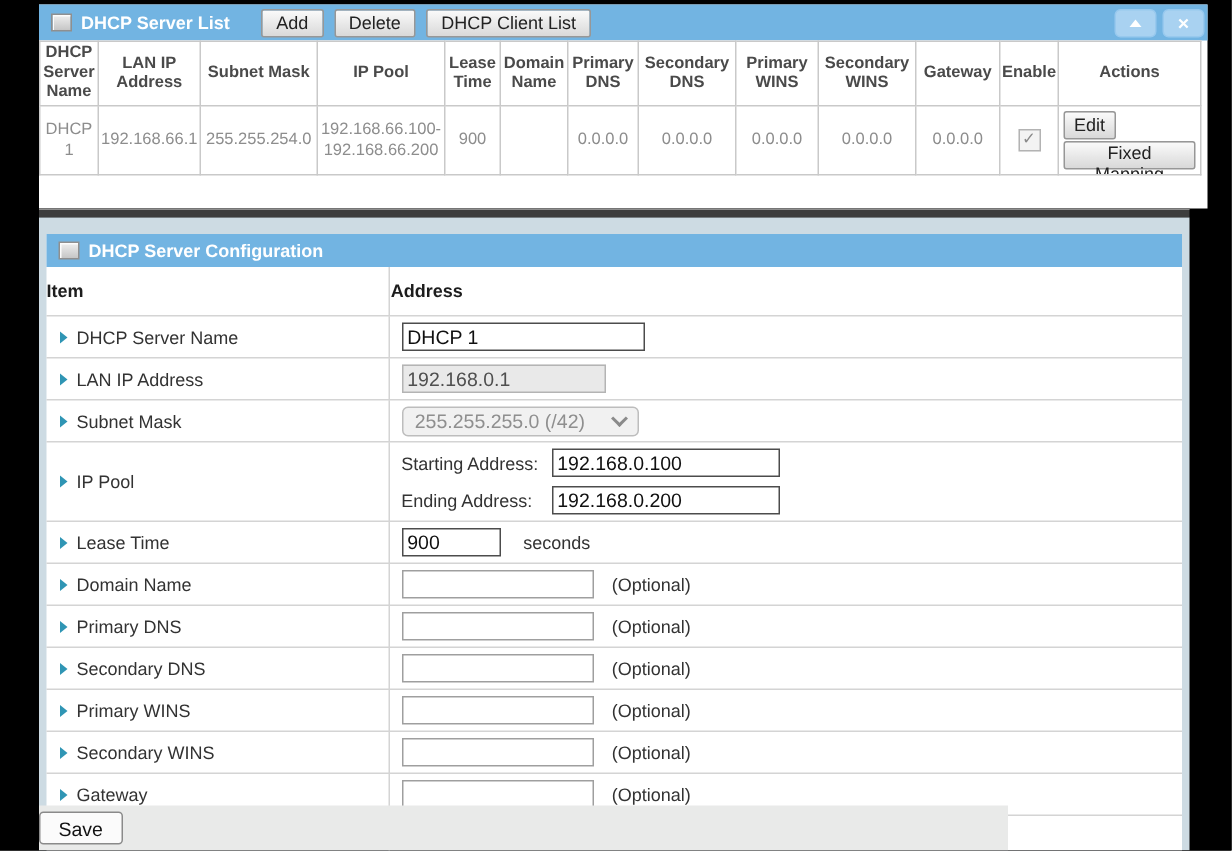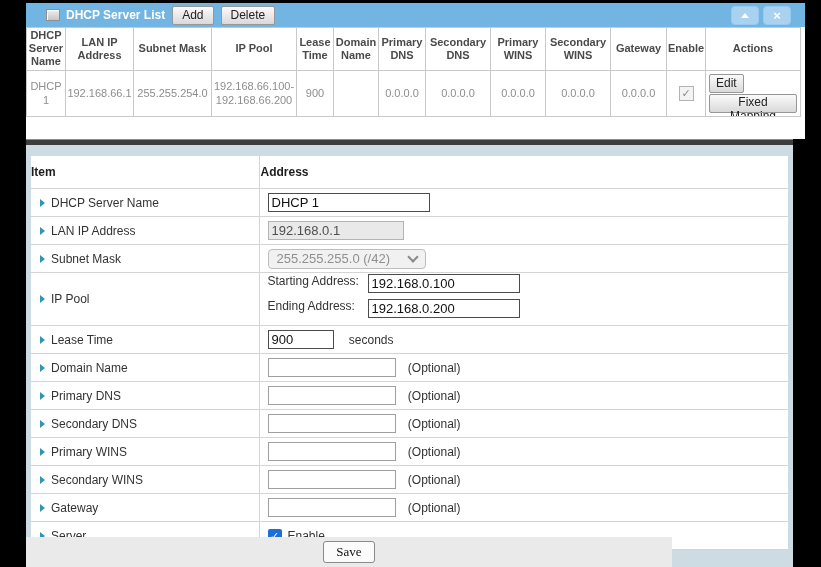--- a/index.html
+++ b/index.html
@@ -1,20 +1,20 @@
 <!DOCTYPE html>
 <html><head>
 <meta charset="utf-8">
 <style>
   html,body{margin:0;padding:0;background:#000;}
   #screen{position:relative;width:821px;height:567px;background:#000;overflow:hidden;
           font-family:"Liberation Sans",sans-serif;}
 
   
-  .titlebar{display:flex;align-items:center;background:#72b4e2;padding:0 14px;}
+  .titlebar{display:flex;align-items:center;background:#72b4e2;padding:0 2px;}
   .titlebar .win-icon{display:inline-block;width:12px;height:10px;margin:0 4px 0 6px;
       background:linear-gradient(#efefef,#c6c6c6);border:1px solid #8f8f8f;
       box-shadow:inset 1px 1px 0 #fcfcfc;}
   .titlebar .title{color:#fff;font-weight:bold;font-size:12px;margin:0 5px 0 2px;white-space:nowrap;}
 
   .btn{font-size:12px;color:#222;background:linear-gradient(#fafafa,#d9d9d9);
        border:1px solid #979797;border-radius:2px;height:19px;padding:0 9px;
        margin-left:7px;font-family:inherit;white-space:nowrap;cursor:pointer;}
   .spacer{flex:1;}
   .winbtn{width:28px;height:19px;background:#a9d2f1;border:1px solid #98c9ee;border-radius:4px;
@@ -61,45 +61,46 @@
   .inp.named{width:162px;}
   .inp.ro{width:136px;background:#e9e9e9;border:1px solid #b4b4b4;color:#4f4f4f;}
   .inp.pool{width:152px;}
   .inp.small{width:66px;}
   .inp.opt{width:128px;border:1px solid #9f9f9f;}
   .selectbox{width:158px;height:20px;background:#f1f1f1;border:1px solid #bdbdbd;border-radius:4px;
              color:#8f8f8f;font-size:13px;display:inline-flex;align-items:center;
              justify-content:space-between;padding:0 8px;box-sizing:border-box;cursor:default;}
   .chev{width:6px;height:6px;border-right:2px solid #8a8a8a;border-bottom:2px solid #8a8a8a;
         transform:rotate(45deg);margin-top:-3px;}
-  .pool-line{display:flex;height:25px;}
+  .pool-line{display:flex;align-items:center;height:25px;}
   .pool-label{display:inline-block;width:100px;}
   .suffix{margin-left:12px;color:#333;}
   .optional{margin-left:9px;color:#333;text-align:center;}
   .chk-on{display:inline-block;width:14px;height:14px;background:#1c6fd4;border-radius:2px;
           color:#fff;font-size:11px;line-height:14px;text-align:center;cursor:pointer;}
   .enable-label{margin-left:6px;}
   .srv-cell{display:flex;align-items:center;}
 
   .footer{position:absolute;left:0;top:392px;width:646px;height:30px;background:#e9eae9;
-          display:flex;align-items:center;justify-content:center;font-family:Liberation Serif, serif;}
+          display:flex;align-items:center;}
   .save-btn{font-size:13px;color:#111;background:#fbfbfb;border:1px solid #8a8a8a;border-radius:3px;
             height:22px;padding:0 12px;font-family:inherit;cursor:pointer;}
 </style>
 </head>
 <body>
 
 <div id="screen">
 
   <section class="top-panel">
     <div class="titlebar">
       <span class="win-icon"></span>
       <span class="title">DHCP Server List</span>
-      <button class="btn" style="margin-left:2px">Add</button>
+      <button class="btn" style="margin-left:16px">Add</button>
       <button class="btn">Delete</button>
+      <button class="btn">DHCP Client List</button>
       <span class="spacer"></span>
       <button class="winbtn">
         <span class="tri-up"></span>
       </button>
       <button class="winbtn">
         <span>×</span>
       </button>
     </div>
 
     <table class="list-table">
@@ -160,20 +161,24 @@
           </td>
         </tr>
       </tbody>
     </table>
   </section>
 
   <div class="divider"></div>
 
   <section class="outer-panel">
     <div class="inner-panel">
+      <div class="titlebar">
+        <span class="win-icon"></span>
+        <span class="title">DHCP Server Configuration</span>
+      </div>
 
       <table class="cfg-table">
         <colgroup>
             <col style="width:228px">
             <col>
           </colgroup>
 
         <tbody>
             <tr class="hdr">
           <td class="item" style="padding-left:0">Item</td>

